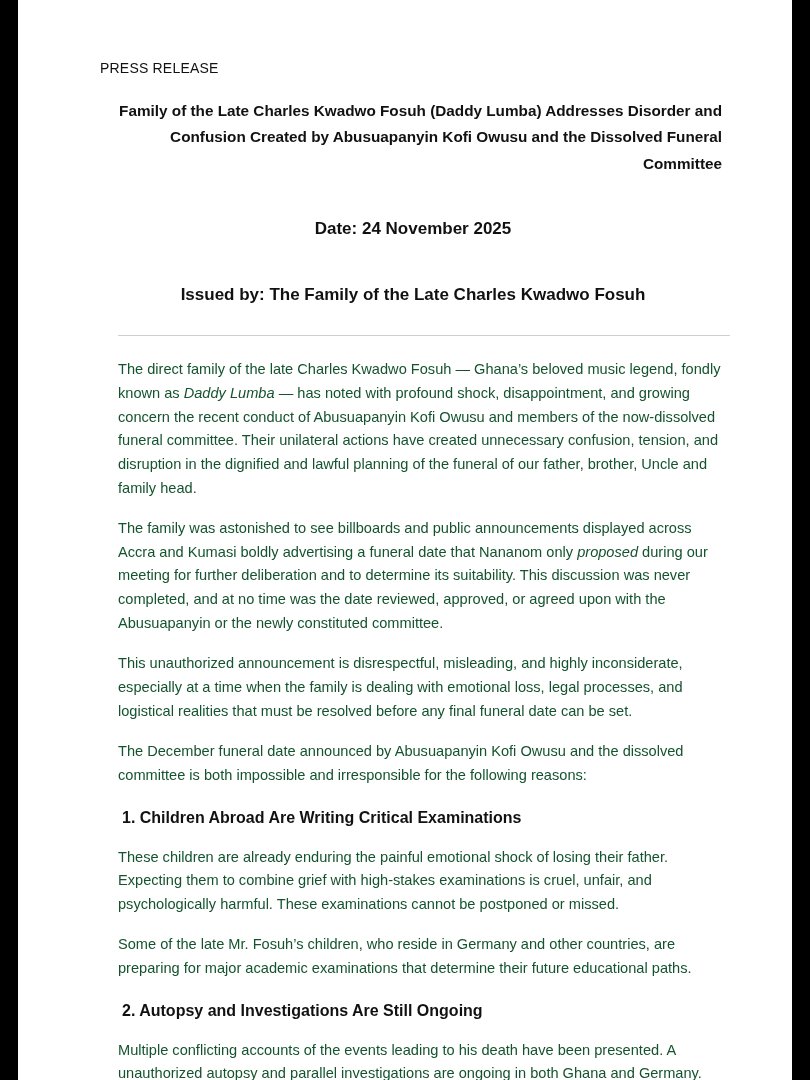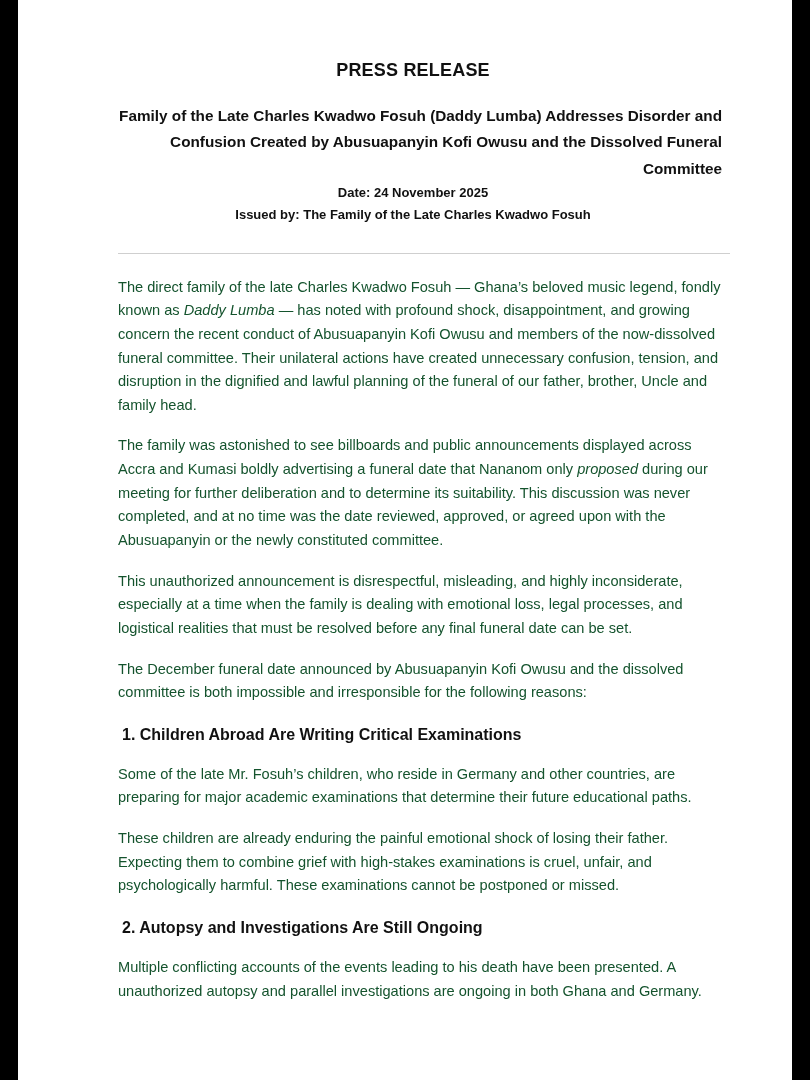--- a/index.html
+++ b/index.html
@@ -21,42 +21,43 @@
     height: 1080px;
     background: #ffffff;
     box-sizing: border-box;
   }
   .doc {
     padding: 60px 66px 0 82px;
     box-sizing: border-box;
     color: #1a1a1a;
   }
   .title {
-    text-align: center;
-    font-weight: bold;
-    font-size: 18px;
+    text-align: left;
+    font-weight: normal;
+    font-size: 14px;
     letter-spacing: 0.2px;
     margin: 0 0 22px 0;
     color: #111111;
   }
   .subtitle {
     text-align: right;
     font-weight: bold;
     font-size: 15.3px;
     line-height: 1.72;
     margin: 0 0 0 0;
     color: #111111;
     padding: 0 4px;
   }
   .meta-line {
     text-align: center;
     font-weight: bold;
-    font-size: 13px;
+    font-size: 17px;
     line-height: 1.72;
     color: #111111;
+    margin-top: 37px;
   }
   .rule {
     border: none;
     border-top: 1px solid #cfcfcf;
     margin: 26px 0 22px 18px;
     width: 612px;
   }
   .body-wrap {
     padding-left: 18px;
     width: 614px;
@@ -93,20 +94,20 @@
     <div class="meta-line">Issued by: The Family of the Late Charles Kwadwo Fosuh</div>
 
     <hr class="rule">
 
     <div class="body-wrap">
         <p class="para">The direct family of the late Charles Kwadwo Fosuh — Ghana’s beloved music legend, fondly known as <em class="it">Daddy Lumba</em> — has noted with profound shock, disappointment, and growing concern the recent conduct of Abusuapanyin Kofi Owusu and members of the now-dissolved funeral committee. Their unilateral actions have created unnecessary confusion, tension, and disruption in the dignified and lawful planning of the funeral of our father, brother, Uncle and family head.</p>
         <p class="para">The family was astonished to see billboards and public announcements displayed across Accra and Kumasi boldly advertising a funeral date that Nananom only <em class="it">proposed</em> during our meeting for further deliberation and to determine its suitability. This discussion was never completed, and at no time was the date reviewed, approved, or agreed upon with the Abusuapanyin or the newly constituted committee.</p>
         <p class="para">This unauthorized announcement is disrespectful, misleading, and highly inconsiderate, especially at a time when the family is dealing with emotional loss, legal processes, and logistical realities that must be resolved before any final funeral date can be set.</p>
         <p class="para">The December funeral date announced by Abusuapanyin Kofi Owusu and the dissolved committee is both impossible and irresponsible for the following reasons:</p>
         <p class="heading">1. Children Abroad Are Writing Critical Examinations</p>
+        <p class="para">These children are already enduring the painful emotional shock of losing their father. Expecting them to combine grief with high-stakes examinations is cruel, unfair, and psychologically harmful. These examinations cannot be postponed or missed.</p>
         <p class="para">Some of the late Mr. Fosuh’s children, who reside in Germany and other countries, are preparing for major academic examinations that determine their future educational paths.</p>
-        <p class="para">These children are already enduring the painful emotional shock of losing their father. Expecting them to combine grief with high-stakes examinations is cruel, unfair, and psychologically harmful. These examinations cannot be postponed or missed.</p>
         <p class="heading">2. Autopsy and Investigations Are Still Ongoing</p>
         <p class="para">Multiple conflicting accounts of the events leading to his death have been presented. A unauthorized autopsy and parallel investigations are ongoing in both Ghana and Germany.</p>
       </div>
 
   </div>
 </div>
 
 </body></html>

